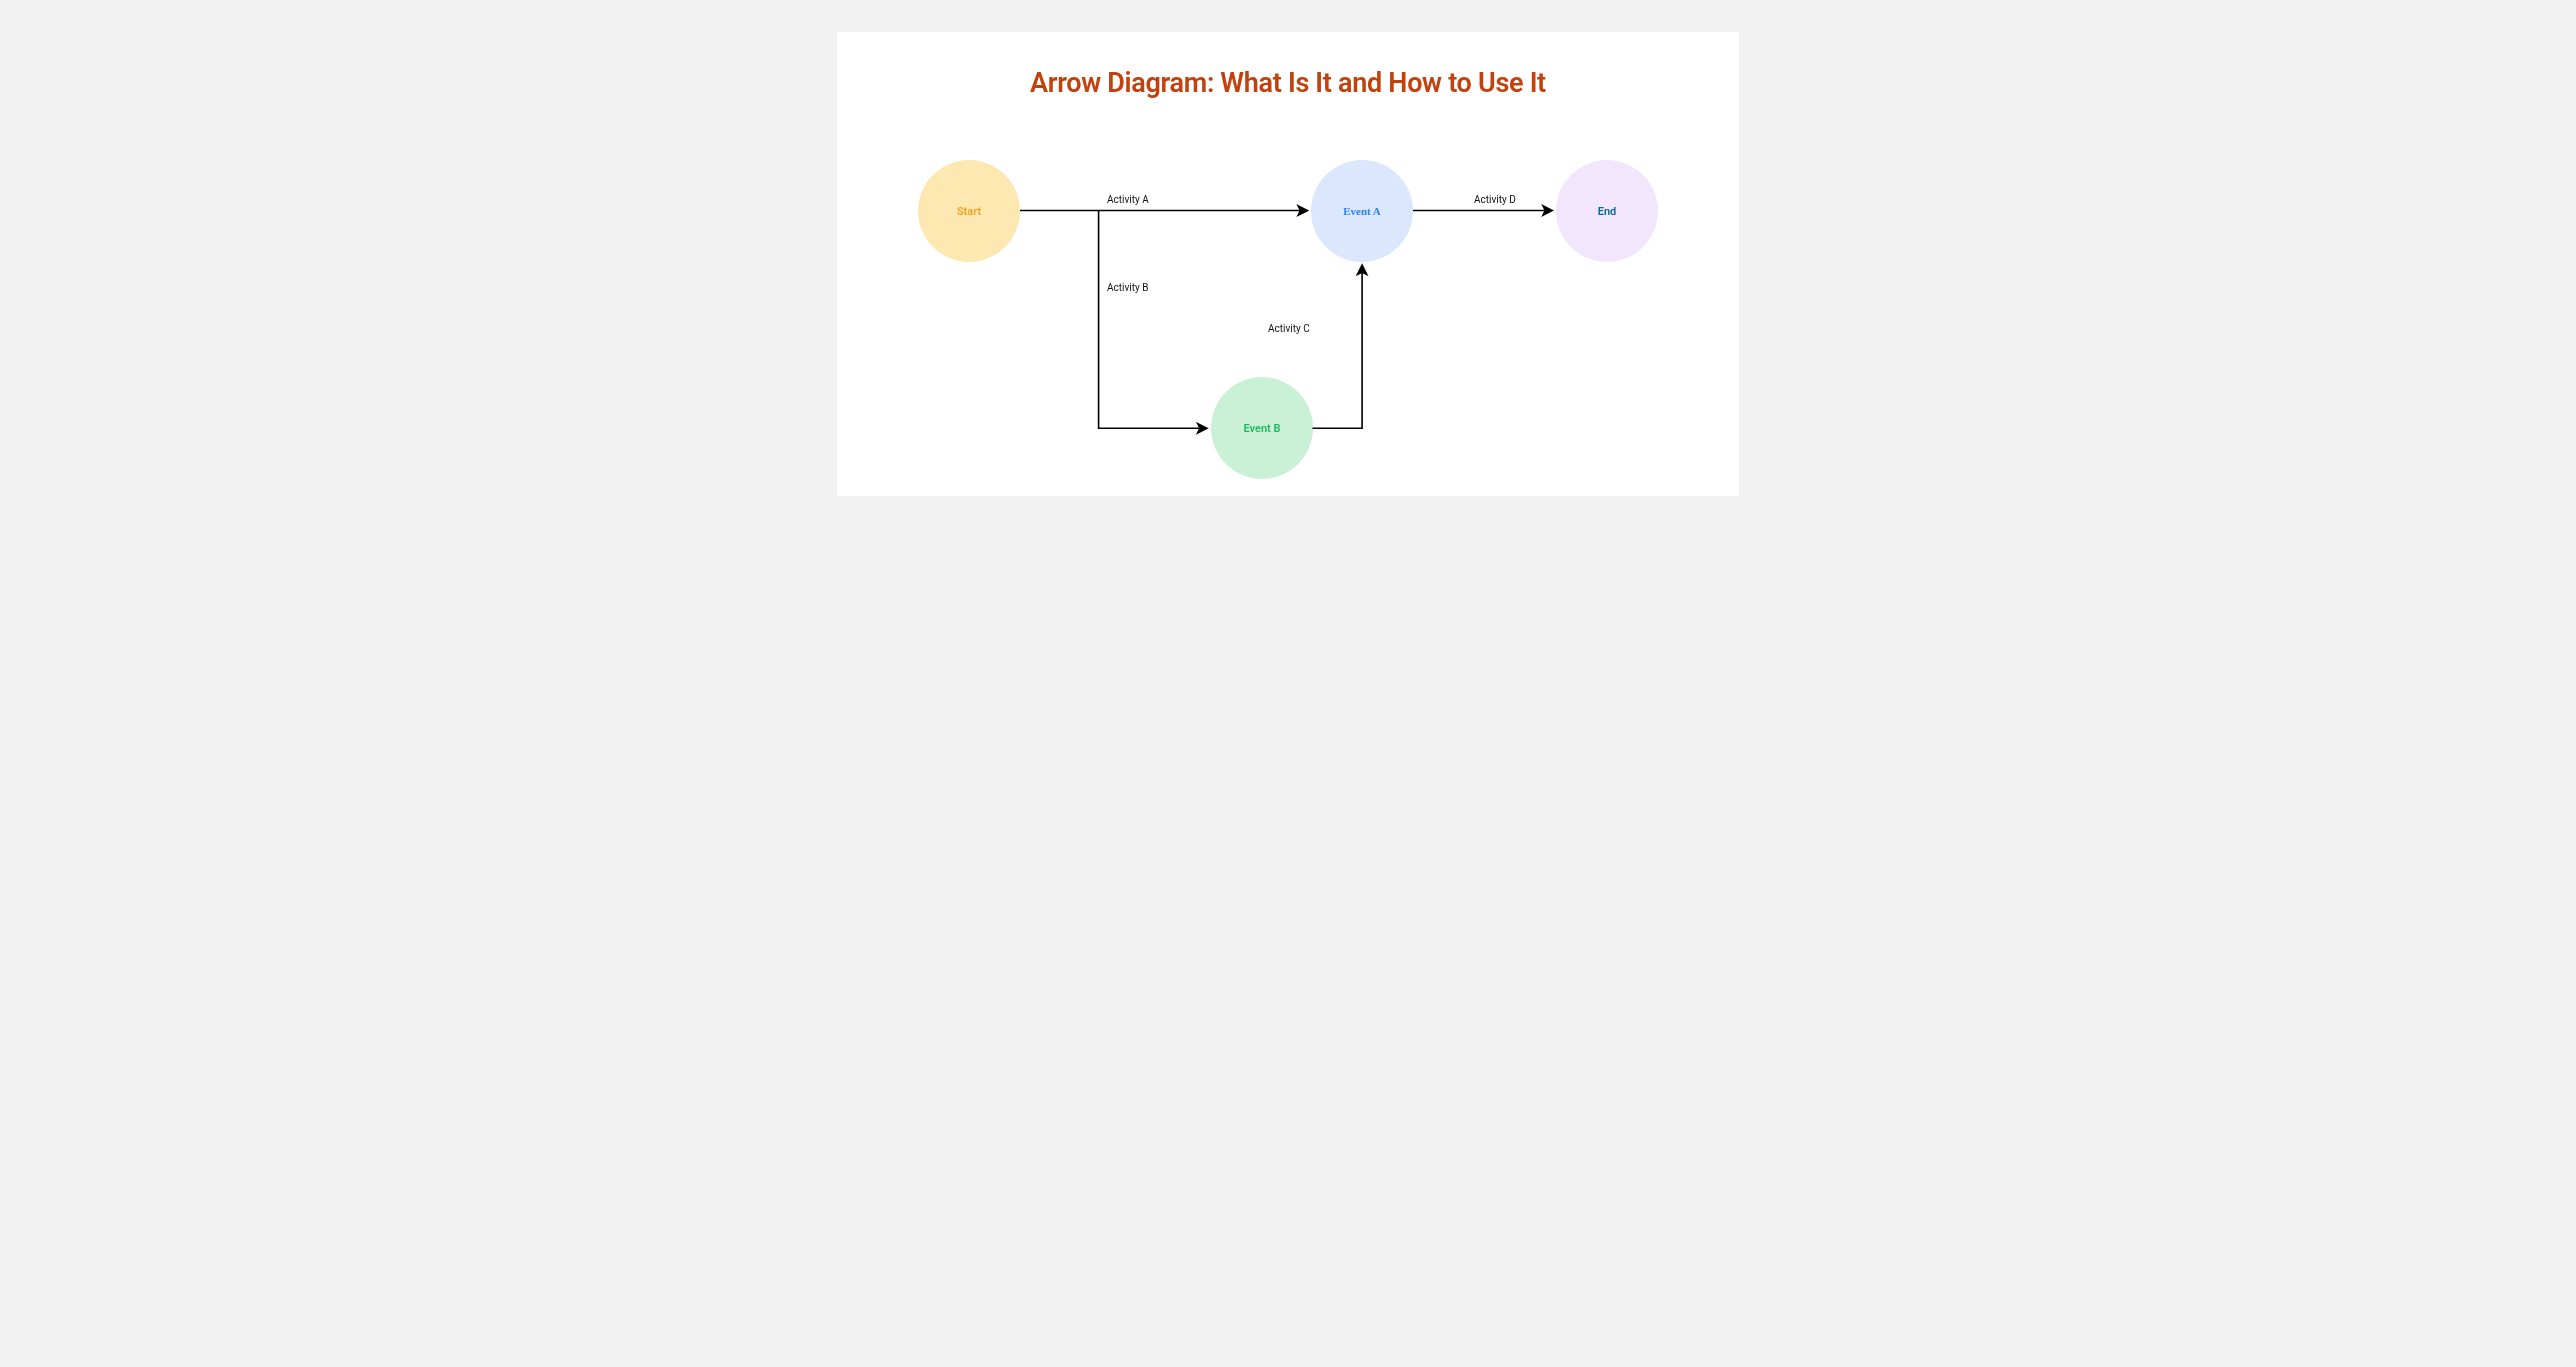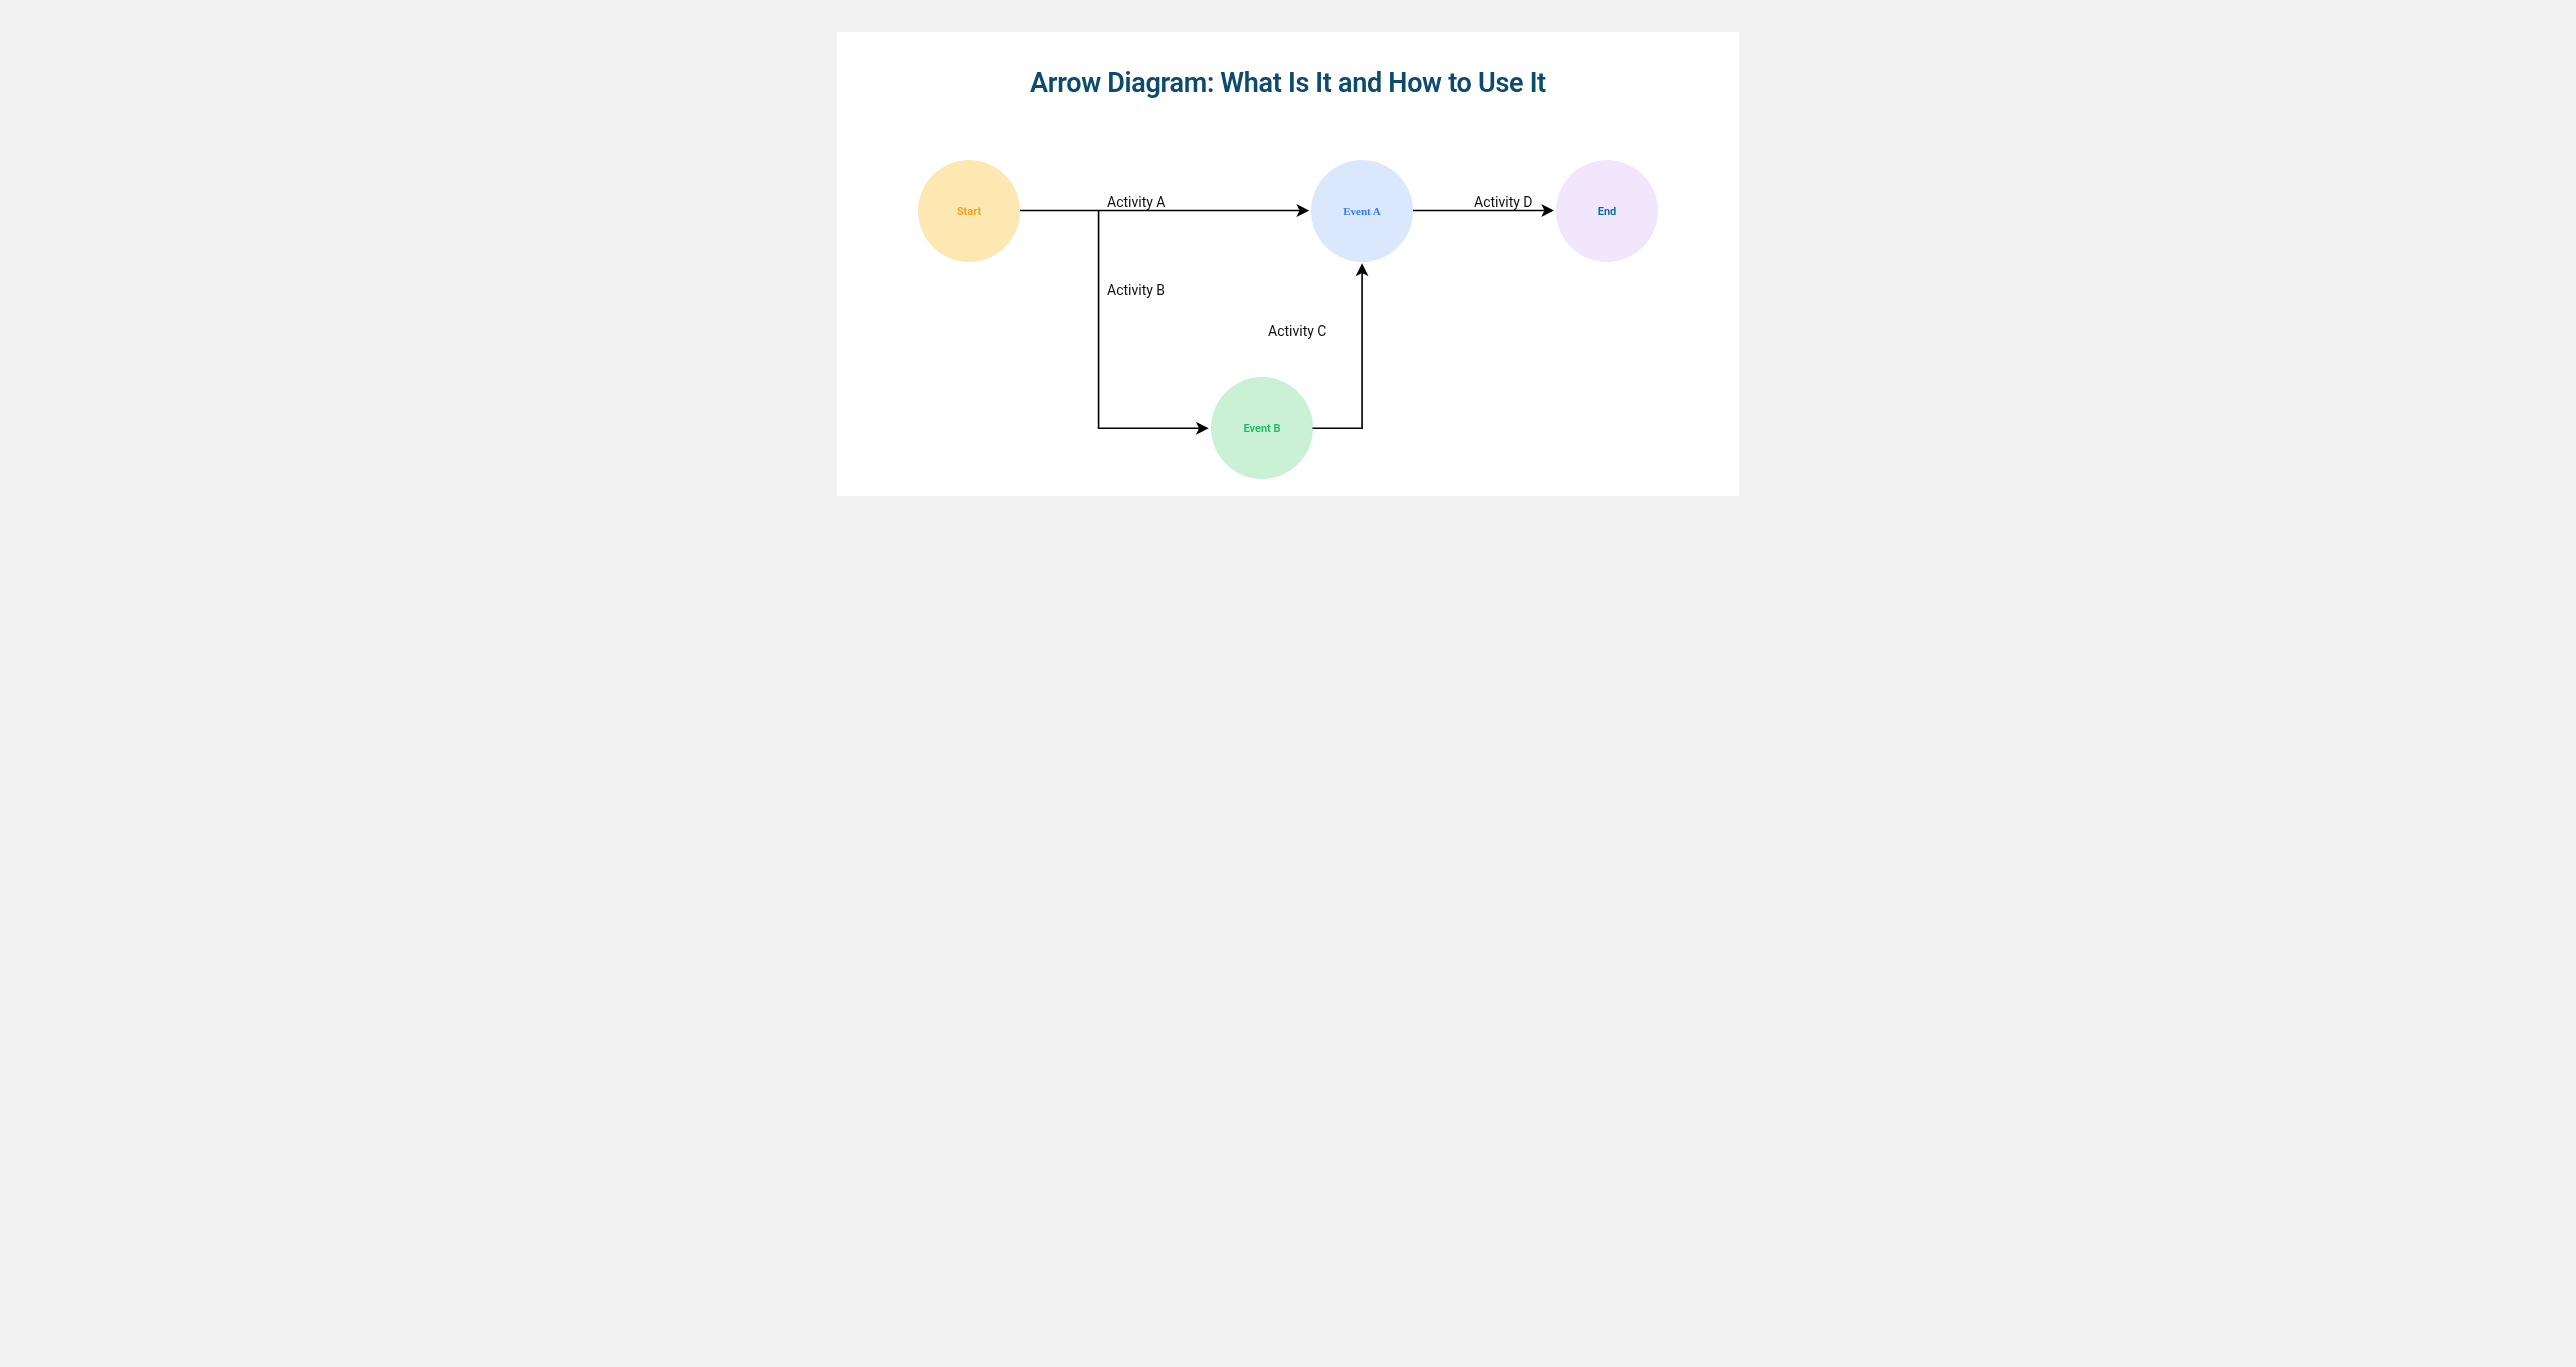--- a/index.html
+++ b/index.html
@@ -24,21 +24,21 @@
       position: relative;
     }
     .title {
       position: absolute;
       top: 35px;
       left: 0;
       right: 0;
       text-align: center;
       font-size: 27px;
       font-weight: 600;
-      color: #0c4a6e;
+      color: #c2410c;
       letter-spacing: -0.3px;
     }
     .node {
       position: absolute;
       width: 102px;
       height: 102px;
       border-radius: 50%;
       display: flex;
       align-items: center;
       justify-content: center;
@@ -62,21 +62,21 @@
       background: #f2e6fd;
       color: #0369a1;
     }
     .node-event-b {
       background: #c9efd3;
       background: #caf0d5;
       color: #1fba60;
     }
     .edge-label {
       position: absolute;
-      font-size: 14px;
+      font-size: 10px;
       color: #111;
       font-weight: 400;
     }
     svg.arrows {
       position: absolute;
       top: 0;
       left: 0;
       width: 100%;
       height: 100%;
       pointer-events: none;

